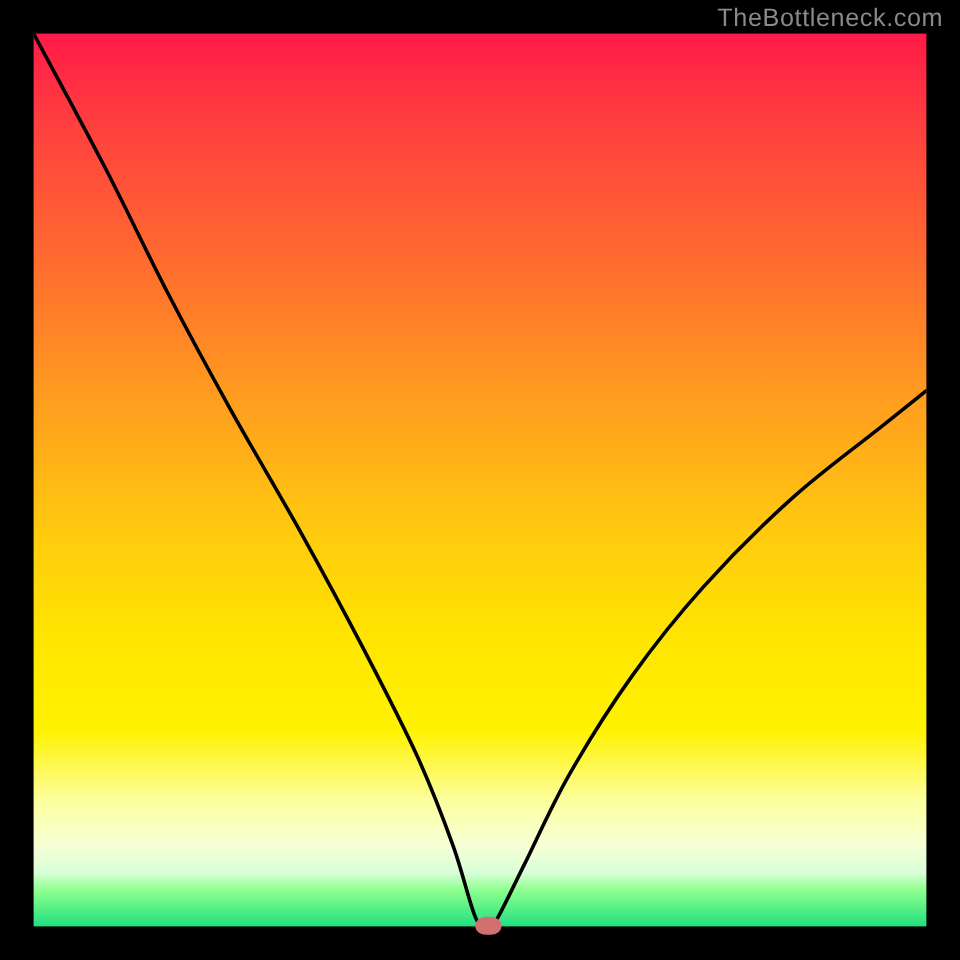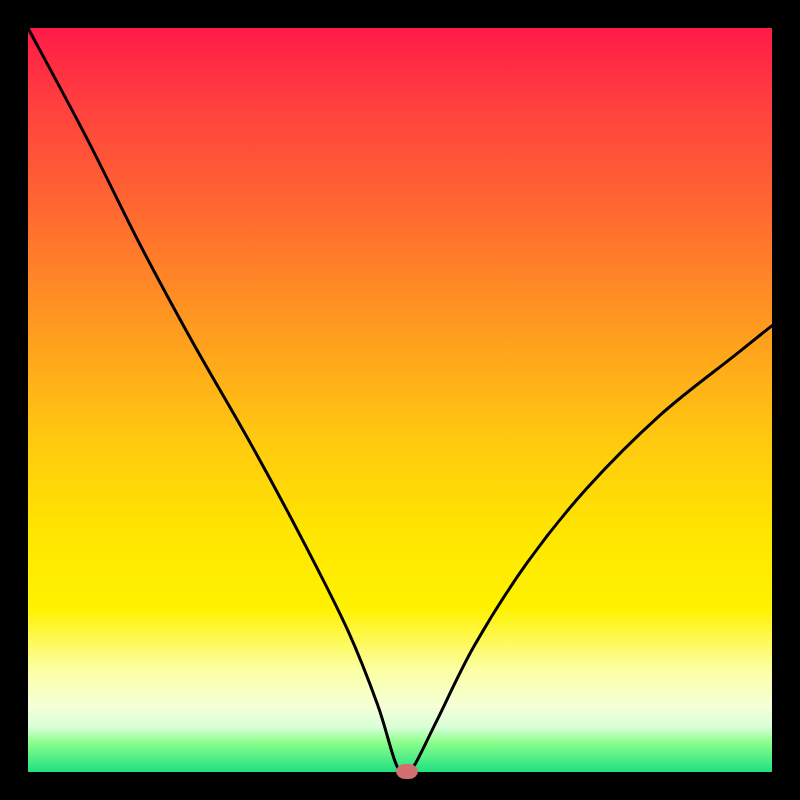--- a/index.html
+++ b/index.html
@@ -67,13 +67,14 @@
 </head>
 <body>
 
 <div class="frame">
   <div class="plot-area">
     <svg class="curve" viewBox="0 0 744 744" preserveAspectRatio="none">
       <path id="curve-path" d="M 0 0 C 9.92 18.600000000000005 40.92 75.64000000000001 59.52 111.60000000000002 C 78.12 147.56000000000003 94.24 182.28 111.6 215.76 C 128.95999999999998 249.23999999999998 145.08 279 163.68 312.48 C 182.28 345.96000000000004 204.6 383.15999999999997 223.2 416.64 C 241.79999999999998 450.12 259.15999999999997 482.36 275.28 513.36 C 291.4 544.36 307.52 575.36 319.92 602.64 C 332.32000000000005 629.92 341.62 654.72 349.68 677.04 C 357.74 699.3599999999999 363.32 725.4 368.28 736.56 C 373.23999999999995 747.7199999999999 376.34 744 379.44 744 C 382.54 744 381.91999999999996 745.24 386.88 736.56 C 391.84000000000003 727.8799999999999 399.28000000000003 711.76 409.20000000000005 691.92 C 419.12000000000006 672.0799999999999 431.52 643.56 446.4 617.52 C 461.28 591.48 479.88 561.7199999999999 498.48 535.68 C 517.08 509.63999999999993 535.6800000000001 486.08 558 461.28 C 580.3199999999999 436.47999999999996 607.6 409.2 632.4 386.88 C 657.1999999999999 364.56 688.1999999999999 342.23999999999995 706.8 327.35999999999996 C 725.4 312.47999999999996 737.8 302.56 744 297.6" fill="none" stroke="#000" stroke-width="3" stroke-linecap="round" stroke-linejoin="round"></path>
     </svg>
     <div id="marker" class="marker" style="left: 368.44px; top: 736px; width: 22px; height: 15px; background: rgb(210, 112, 112);"></div>
   </div>
+  <div class="watermark">TheBottleneck.com</div>
 </div>
 
 </body></html>

